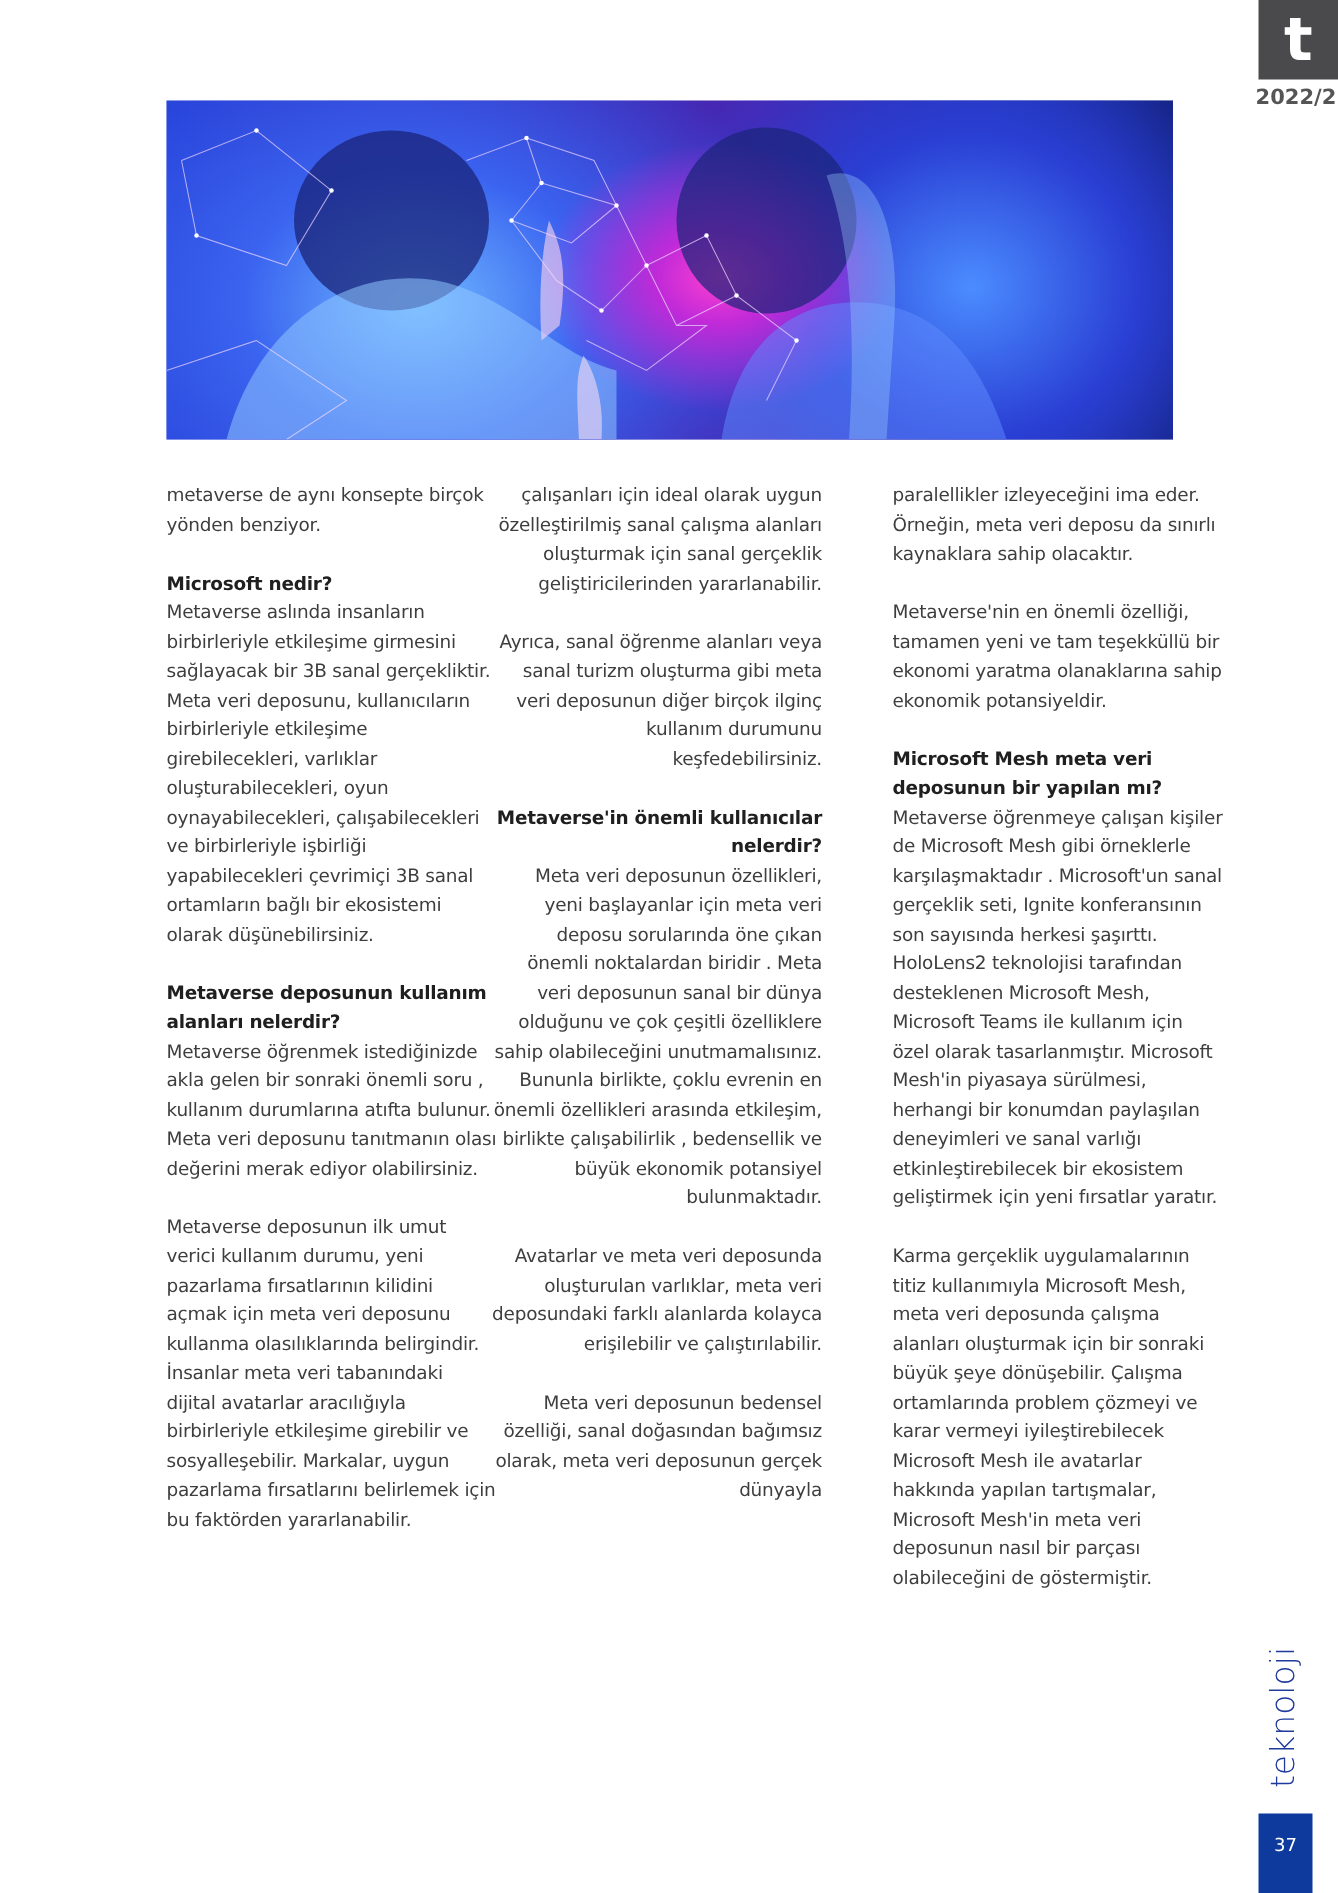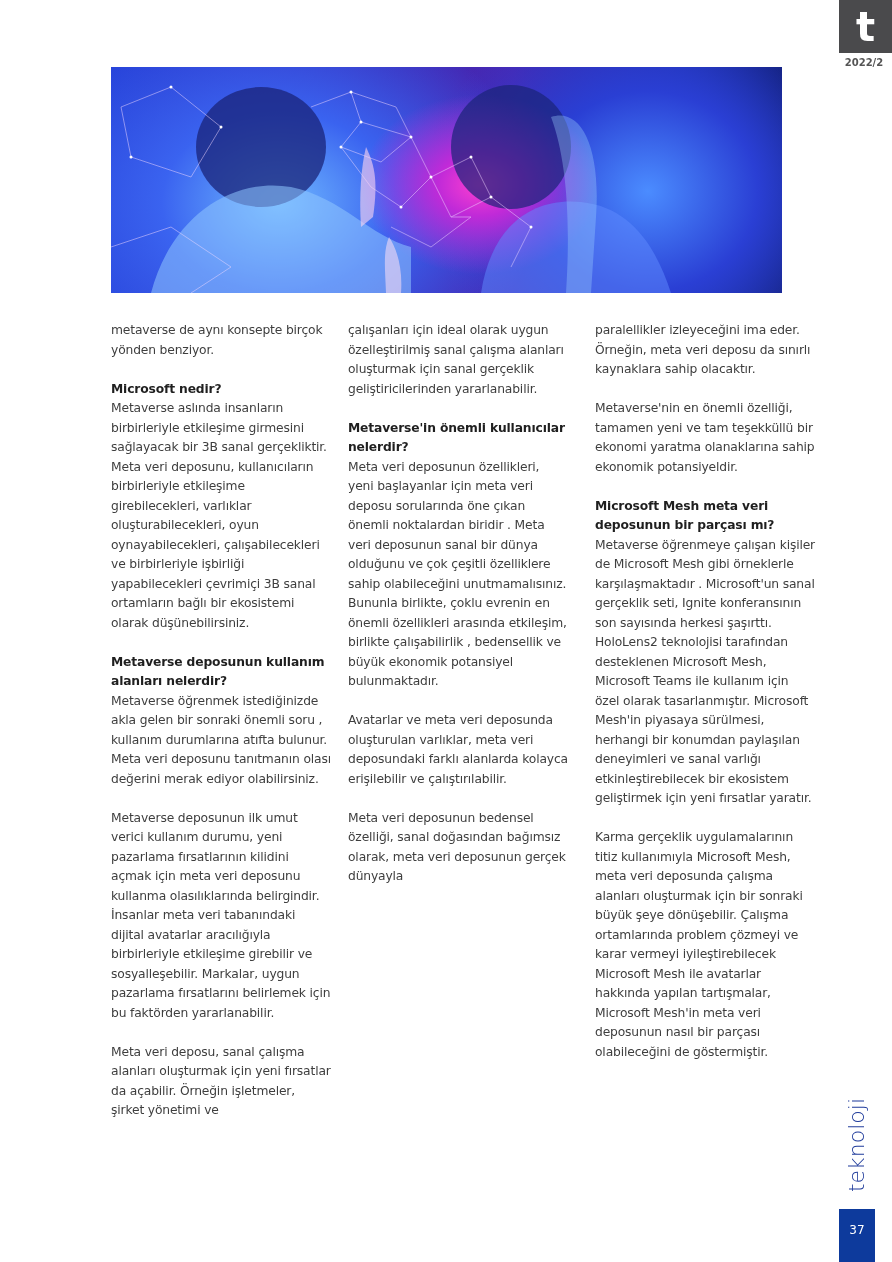--- a/index.html
+++ b/index.html
@@ -9,37 +9,37 @@
     font-family: "DejaVu Sans", sans-serif;
   }
   .logo-box {
     position: absolute; left: 839px; top: 0; width: 53px; height: 53px;
     background: #4a4a4c; color: #fff;
     display: flex; align-items: center; justify-content: center;
     font-family: "DejaVu Sans", sans-serif; font-weight: bold; font-size: 40px; line-height: 1;
   }
   .issue {
     position: absolute; left: 836px; top: 57px; width: 56px; text-align: center;
-    font-family: "DejaVu Sans", sans-serif; font-weight: bold; font-size: 10px; color: #555;
+    font-family: "DejaVu Sans", sans-serif; font-weight: bold; font-size: 14px; color: #555;
   }
   .hero {
     position: absolute; left: 111px; top: 67px; width: 671px; height: 226px; overflow: hidden;
     background: radial-gradient(ellipse 120px 90px at 55% 52%, #ff3fd0 0%, #c02ad8 35%, rgba(120,40,220,0) 100%),
                 radial-gradient(ellipse 260px 200px at 25% 60%, #6fb9ff 0%, #3a63f0 45%, rgba(30,30,160,0) 100%),
                 radial-gradient(ellipse 220px 200px at 80% 55%, #4b8cff 0%, #2a3fd4 50%, rgba(20,20,120,0) 100%),
                 linear-gradient(90deg, #2540d8 0%, #3a2bb8 40%, #4a26b0 60%, #1b2a9e 85%, #0e1a6a 100%);
   }
   .hero svg { position: absolute; left: 0; top: 0; }
   .col {
     position: absolute; top: 321px; width: 220px;
     font-family: "DejaVu Sans", sans-serif; font-size: 12.3px; line-height: 19.5px;
     color: #3e3e3e; letter-spacing: -0.15px;
   }
   .col1 { left: 111px; }
-  .col2 { left: 348px; }
+  .col2 { left: 328px; text-align: right; }
   .col3 { left: 595px; }
   .col p { margin: 0 0 19.5px 0; }
   .col .h { font-weight: bold; color: #1f1f1f; display: block; }
   .section-label {
     position: absolute; left: 836px; top: 1090px; width: 40px; height: 110px;
   }
   .section-label span {
     position: absolute; left: 50%; top: 50%;
     transform: translate(-50%, -50%) rotate(-90deg);
     font-family: "DejaVu Sans", sans-serif; font-size: 22px; color: #1e3a9a; white-space: nowrap;
@@ -102,38 +102,38 @@
   <p><span>metaverse de aynı konsepte birçok yönden benziyor.</span></p>
   <p>
     <span class="h">Microsoft nedir?</span>
     <span>Metaverse aslında insanların birbirleriyle etkileşime girmesini sağlayacak bir 3B sanal gerçekliktir. Meta veri deposunu, kullanıcıların birbirleriyle etkileşime girebilecekleri, varlıklar oluşturabilecekleri, oyun oynayabilecekleri, çalışabilecekleri ve birbirleriyle işbirliği yapabilecekleri çevrimiçi 3B sanal ortamların bağlı bir ekosistemi olarak düşünebilirsiniz.</span>
   </p>
   <p>
     <span class="h">Metaverse deposunun kullanım alanları nelerdir?</span>
     <span>Metaverse öğrenmek istediğinizde akla gelen bir sonraki önemli soru , kullanım durumlarına atıfta bulunur. Meta veri deposunu tanıtmanın olası değerini merak ediyor olabilirsiniz.</span>
   </p>
   <p><span>Metaverse deposunun ilk umut verici kullanım durumu, yeni pazarlama fırsatlarının kilidini açmak için meta veri deposunu kullanma olasılıklarında belirgindir. İnsanlar meta veri tabanındaki dijital avatarlar aracılığıyla birbirleriyle etkileşime girebilir ve sosyalleşebilir. Markalar, uygun pazarlama fırsatlarını belirlemek için bu faktörden yararlanabilir.</span></p>
-  <p><span>Meta veri deposu, sanal çalışma alanları oluşturmak için yeni fırsatlar da açabilir. Örneğin işletmeler, şirket yönetimi ve</span></p>
 </div>
 
 <div class="col col2">
   <p><span>çalışanları için ideal olarak uygun özelleştirilmiş sanal çalışma alanları oluşturmak için sanal gerçeklik geliştiricilerinden yararlanabilir.</span></p>
+  <p><span>Ayrıca, sanal öğrenme alanları veya sanal turizm oluşturma gibi meta veri deposunun diğer birçok ilginç kullanım durumunu keşfedebilirsiniz.</span></p>
   <p>
     <span class="h">Metaverse'in önemli kullanıcılar nelerdir?</span>
     <span>Meta veri deposunun özellikleri, yeni başlayanlar için meta veri deposu sorularında öne çıkan önemli noktalardan biridir . Meta veri deposunun sanal bir dünya olduğunu ve çok çeşitli özelliklere sahip olabileceğini unutmamalısınız. Bununla birlikte, çoklu evrenin en önemli özellikleri arasında etkileşim, birlikte çalışabilirlik , bedensellik ve büyük ekonomik potansiyel bulunmaktadır.</span>
   </p>
   <p><span>Avatarlar ve meta veri deposunda oluşturulan varlıklar, meta veri deposundaki farklı alanlarda kolayca erişilebilir ve çalıştırılabilir.</span></p>
   <p><span>Meta veri deposunun bedensel özelliği, sanal doğasından bağımsız olarak, meta veri deposunun gerçek dünyayla</span></p>
 </div>
 
 <div class="col col3">
   <p><span>paralellikler izleyeceğini ima eder. Örneğin, meta veri deposu da sınırlı kaynaklara sahip olacaktır.</span></p>
   <p><span>Metaverse'nin en önemli özelliği, tamamen yeni ve tam teşekküllü bir ekonomi yaratma olanaklarına sahip ekonomik potansiyeldir.</span></p>
   <p>
-    <span class="h">Microsoft Mesh meta veri deposunun bir parçası mı?</span>
+    <span class="h">Microsoft Mesh meta veri deposunun bir yapılan mı?</span>
     <span>Metaverse öğrenmeye çalışan kişiler de Microsoft Mesh gibi örneklerle karşılaşmaktadır . Microsoft'un sanal gerçeklik seti, Ignite konferansının son sayısında herkesi şaşırttı. HoloLens2 teknolojisi tarafından desteklenen Microsoft Mesh, Microsoft Teams ile kullanım için özel olarak tasarlanmıştır. Microsoft Mesh'in piyasaya sürülmesi, herhangi bir konumdan paylaşılan deneyimleri ve sanal varlığı etkinleştirebilecek bir ekosistem geliştirmek için yeni fırsatlar yaratır.</span>
   </p>
   <p><span>Karma gerçeklik uygulamalarının titiz kullanımıyla Microsoft Mesh, meta veri deposunda çalışma alanları oluşturmak için bir sonraki büyük şeye dönüşebilir. Çalışma ortamlarında problem çözmeyi ve karar vermeyi iyileştirebilecek Microsoft Mesh ile avatarlar hakkında yapılan tartışmalar, Microsoft Mesh'in meta veri deposunun nasıl bir parçası olabileceğini de göstermiştir.</span></p>
 </div>
 
 <div class="section-label">
   <span>teknoloji</span>
 </div>
 <div class="page-num">
   <span>37</span>

